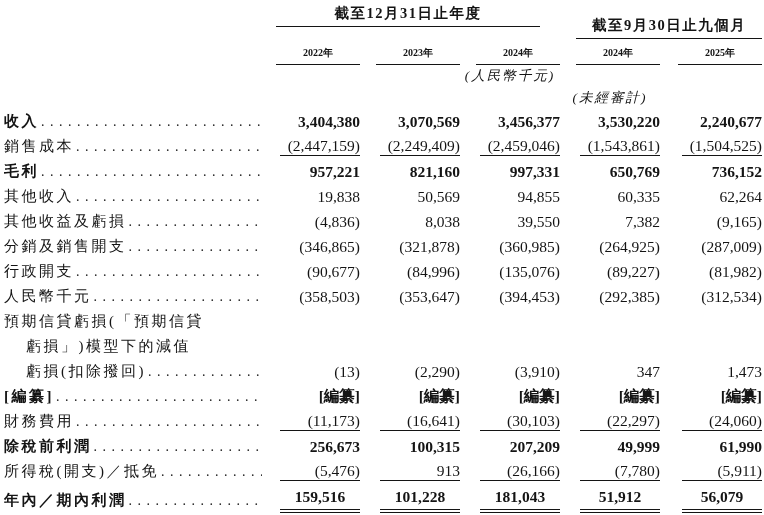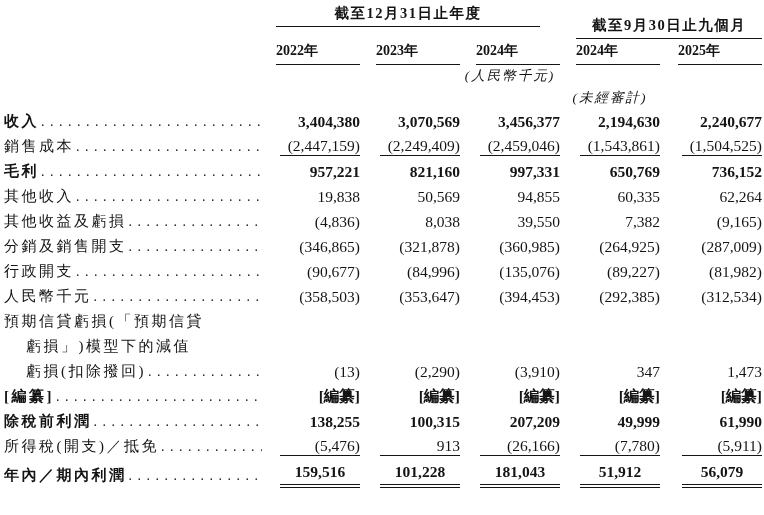--- a/index.html
+++ b/index.html
@@ -17,22 +17,22 @@
   th.grp{vertical-align:bottom;}
   th.grp .grp-t{
     display:block;text-align:center;font-weight:bold;font-size:14.5px;
     letter-spacing:1.5px;border-bottom:1.5px solid #141414;padding-bottom:3px;
   }
   th.g1{padding:0 20px 12px 4px;}
   th.g2{padding:0 0 0 16px;margin-top:30px;}
   tr.yr-row{height:26px;}
   th.yr-cell{text-align:right;vertical-align:bottom;}
   .yr{
-    display:inline-block;width:84px;text-align:left;font-weight:bold;
-    font-size:14px;border-bottom:1.5px solid #141414;padding-bottom:4px;
+    display:inline-block;width:84px;text-align:center;font-weight:bold;
+    font-size:10px;border-bottom:1.5px solid #141414;padding-bottom:4px;
   }
   tr.note-row1{height:21px;}
   tr.note-row2{height:23px;}
   td.note{
     text-align:center;font-style:italic;font-size:13.5px;letter-spacing:2px;
     vertical-align:middle;white-space:nowrap;
   }
 
   
   tr.r{height:25px;}
@@ -106,21 +106,21 @@
         <tr class="r bold">
           <td class="lbl">
             <div class="ln">
               <span class="t">收入</span>
               <span class="dots"></span>
             </div>
           </td>
           <td class="num"><span class="v">3,404,380</span></td>
           <td class="num"><span class="v">3,070,569</span></td>
           <td class="num"><span class="v">3,456,377</span></td>
-          <td class="num"><span class="v">2,194,630</span></td>
+          <td class="num"><span class="v">3,530,220</span></td>
           <td class="num"><span class="v">2,240,677</span></td>
         </tr>
         <tr class="r rule-single">
           <td class="lbl">
             <div class="ln">
               <span class="t">銷售成本</span>
               <span class="dots"></span>
             </div>
           </td>
           <td class="num"><span class="v">(2,447,159)</span></td>
@@ -232,28 +232,41 @@
               <span class="t">[編纂]</span>
               <span class="dots"></span>
             </div>
           </td>
           <td class="num"><span class="v">[編纂]</span></td>
           <td class="num"><span class="v">[編纂]</span></td>
           <td class="num"><span class="v">[編纂]</span></td>
           <td class="num"><span class="v">[編纂]</span></td>
           <td class="num"><span class="v">[編纂]</span></td>
         </tr>
+        <tr class="r rule-single">
+          <td class="lbl">
+            <div class="ln">
+              <span class="t">財務費用</span>
+              <span class="dots"></span>
+            </div>
+          </td>
+          <td class="num"><span class="v">(11,173)</span></td>
+          <td class="num"><span class="v">(16,641)</span></td>
+          <td class="num"><span class="v">(30,103)</span></td>
+          <td class="num"><span class="v">(22,297)</span></td>
+          <td class="num"><span class="v">(24,060)</span></td>
+        </tr>
         <tr class="r bold">
           <td class="lbl">
             <div class="ln">
               <span class="t">除稅前利潤</span>
               <span class="dots"></span>
             </div>
           </td>
-          <td class="num"><span class="v">138,255</span></td>
+          <td class="num"><span class="v">256,673</span></td>
           <td class="num"><span class="v">100,315</span></td>
           <td class="num"><span class="v">207,209</span></td>
           <td class="num"><span class="v">49,999</span></td>
           <td class="num"><span class="v">61,990</span></td>
         </tr>
         <tr class="r rule-single">
           <td class="lbl">
             <div class="ln">
               <span class="t">所得稅(開支)／抵免</span>
               <span class="dots"></span>

